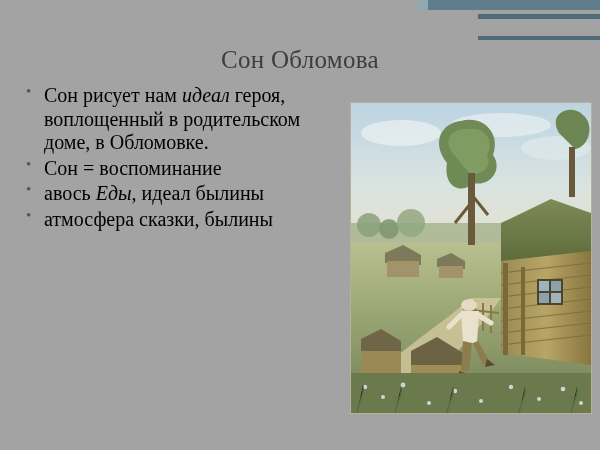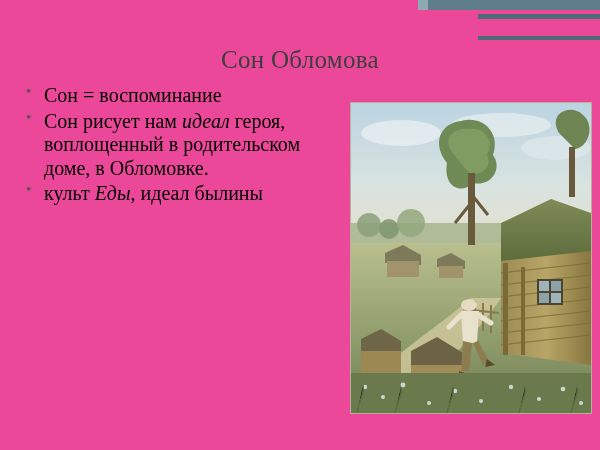--- a/index.html
+++ b/index.html
@@ -10,21 +10,21 @@
     width: 600px;
     height: 450px;
     background: #ffffff;
     font-family: "Liberation Serif", serif;
     overflow: hidden;
   }
   .slide {
     position: relative;
     width: 600px;
     height: 450px;
-    background: #ec4899;
+    background: #a3a3a3;
   }
   
   .deco-bar {
     position: absolute;
     background: #5b7f8c;
   }
   .deco-1 {
     left: 418px;
     top: 0px;
     width: 182px;
@@ -124,27 +124,30 @@
   <div class="deco-bar deco-1"></div>
   <div class="deco-bar deco-4"></div>
   <div class="deco-bar deco-2"></div>
   <div class="deco-bar deco-3"></div>
 
   <div class="title">Сон Обломова</div>
 
   <div class="content">
     <ul class="bullets">
       <li>
+        <span>Сон рисует нам </span><span class="em-italic">идеал</span><span> героя, воплощенный в родительском доме, в Обломовке.</span>
+      </li>
+      <li>
         <span>Сон = воспоминание</span>
       </li>
       <li>
-        <span>Сон рисует нам </span><span class="em-italic">идеал</span><span> героя, воплощенный в родительском доме, в Обломовке.</span>
-      </li>
-      <li>
-        <span>культ </span><span class="em-italic">Еды</span><span>, идеал былины</span>
+        <span>авось </span><span class="em-italic">Еды</span><span>, идеал былины</span>
+      </li>
+      <li>
+        <span>атмосфера сказки, былины</span>
       </li>
     </ul>
   </div>
 
   <div class="image-wrap">
     <svg class="painting" viewBox="0 0 240 310" preserveAspectRatio="none">
       <defs>
         <linearGradient id="sky" x1="0" y1="0" x2="0" y2="1">
           <stop offset="0%" stop-color="#bcd4e2"></stop>
           <stop offset="55%" stop-color="#d9e3e0"></stop>

